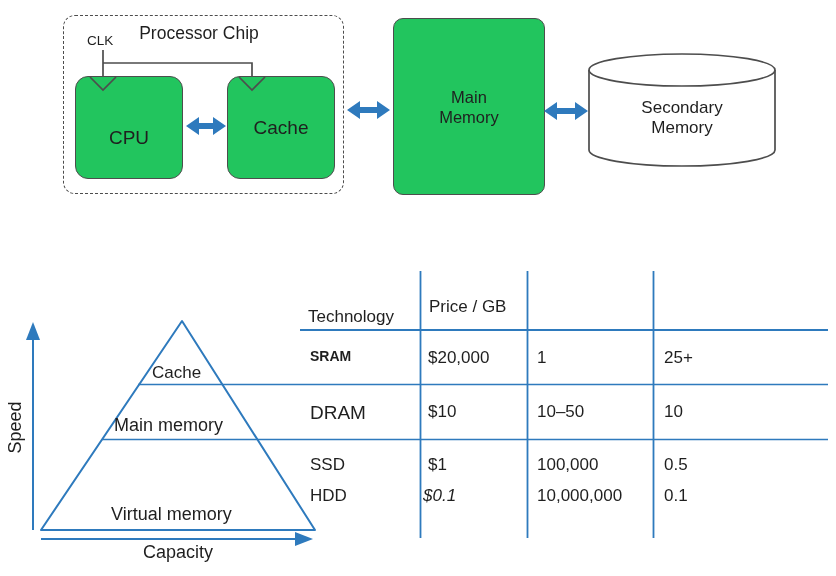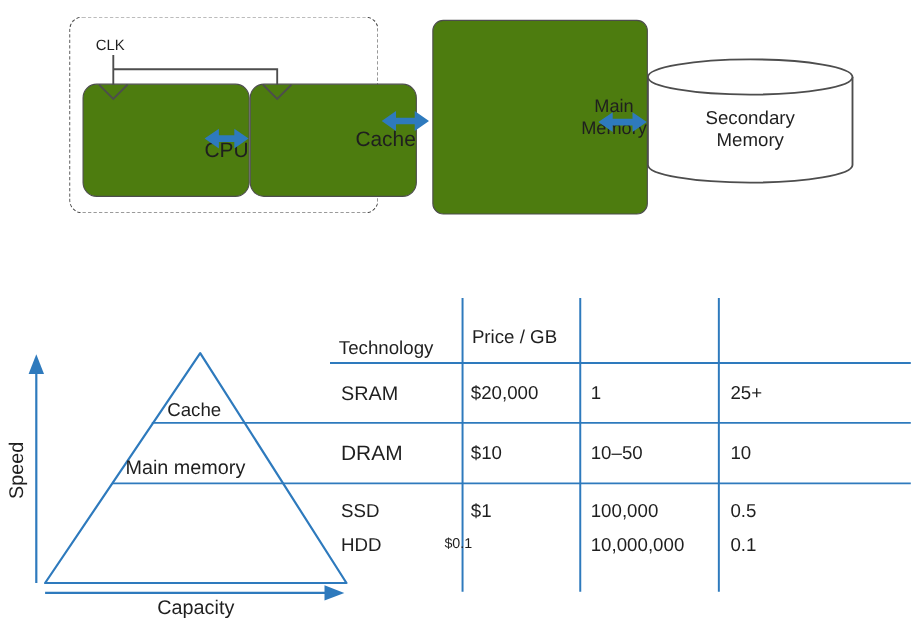--- a/index.html
+++ b/index.html
@@ -2,37 +2,38 @@
 <html><head>
 <meta charset="utf-8">
 <style>
   html,body{margin:0;padding:0;background:#fff;}
   #canvas{
     position:relative;width:836px;height:576px;background:#fff;overflow:hidden;
     font-family:"Liberation Sans",sans-serif;color:#1f1f1f;
   }
   .lbl{position:absolute;white-space:nowrap;z-index:3;}
   .box{
-    position:absolute;border:1.6px solid #4d4d4d;border-radius:13px;background:#4d7c0f;
-    display:flex;align-items:center;justify-content:flex-end;z-index:1;padding-left:44px;
+    position:absolute;border:1.6px solid #4d4d4d;border-radius:13px;background:#22c55e;
+    display:flex;align-items:center;justify-content:center;z-index:1;
   }
   .chip{
     position:absolute;border:1.6px dashed #4d4d4d;border-radius:12px;z-index:0;
   }
   svg.overlay{position:absolute;left:0;top:0;z-index:2;pointer-events:none;}
   .center{text-align:center;}
   .rot{transform:rotate(-90deg);transform-origin:center center;}
 </style>
 </head>
 <body>
 
 <div id="canvas">
 
   <div class="chip" style="left:63px;top:15px;width:279px;height:177px;"></div>
 
+  <div class="lbl center" style="left:125px;top:23px;width:148px;font-size:17.5px;">Processor Chip</div>
 
   <div class="lbl" style="left:87px;top:33px;font-size:13.5px;">CLK</div>
 
   <div class="box" style="left:75px;top:76px;width:106px;height:101px;">
     <span style="font-size:19px;margin-top:20px;">CPU</span>
   </div>
 
   <div class="box" style="left:227px;top:76px;width:106px;height:101px;">
     <span style="font-size:19px;">Cache</span>
   </div>
@@ -46,45 +47,46 @@
 
   <div class="lbl center" style="left:592px;top:98px;width:180px;font-size:17px;line-height:20px;">
     <span style="display:block;">Secondary</span>
     <span style="display:block;">Memory</span>
   </div>
 
   <div class="lbl" style="left:152px;top:363px;font-size:17px;">Cache</div>
 
   <div class="lbl" style="left:114px;top:415px;font-size:18px;">Main memory</div>
 
+  <div class="lbl" style="left:111px;top:504px;font-size:18px;">Virtual memory</div>
 
   <div class="lbl center rot" style="left:-27px;top:417px;width:84px;font-size:18px;">Speed</div>
 
   <div class="lbl center" style="left:136px;top:542px;width:84px;font-size:18px;">Capacity</div>
 
   <div class="lbl" style="left:308px;top:307px;font-size:17px;">Technology</div>
   <div class="lbl" style="left:429px;top:297px;font-size:17px;">Price / GB</div>
 
-  <div class="lbl" style="left:310px;top:348px;font-size:18px;">SRAM</div>
+  <div class="lbl" style="left:310px;top:348px;font-size:14px;font-weight:bold;">SRAM</div>
   <div class="lbl" style="left:428px;top:348px;font-size:17px;">$20,000</div>
   <div class="lbl" style="left:537px;top:348px;font-size:17px;">1</div>
   <div class="lbl" style="left:664px;top:348px;font-size:17px;">25+</div>
 
   <div class="lbl" style="left:310px;top:402px;font-size:19px;">DRAM</div>
   <div class="lbl" style="left:428px;top:402px;font-size:17px;">$10</div>
   <div class="lbl" style="left:537px;top:402px;font-size:17px;">10–50</div>
   <div class="lbl" style="left:664px;top:402px;font-size:17px;">10</div>
 
   <div class="lbl" style="left:310px;top:455px;font-size:17px;">SSD</div>
   <div class="lbl" style="left:428px;top:455px;font-size:17px;">$1</div>
   <div class="lbl" style="left:537px;top:455px;font-size:17px;">100,000</div>
   <div class="lbl" style="left:664px;top:455px;font-size:17px;">0.5</div>
 
   <div class="lbl" style="left:310px;top:486px;font-size:17px;">HDD</div>
-  <div class="lbl" style="left:404px;top:486px;font-size:13px;">$0.1</div>
+  <div class="lbl" style="left:423px;top:486px;font-size:17px;font-style:italic;">$0.1</div>
   <div class="lbl" style="left:537px;top:486px;font-size:17px;">10,000,000</div>
   <div class="lbl" style="left:664px;top:486px;font-size:17px;">0.1</div>
 
   <svg class="overlay" width="836" height="576" viewBox="0 0 836 576">
 
     <path d="M103,50 L103,77 M103,63 L252,63 L252,77" fill="none" stroke="#4d4d4d" stroke-width="1.7"></path>
     <path d="M90,77 L103,90 L116,77" fill="none" stroke="#4d4d4d" stroke-width="1.7"></path>
     <path d="M239,77 L252,90 L265,77" fill="none" stroke="#4d4d4d" stroke-width="1.7"></path>
 
     <path d="M186,126 L199,117 L199,123 L213,123 L213,117 L226,126 L213,135 L213,129 L199,129 L199,135 Z" fill="#2e7abd"></path>

